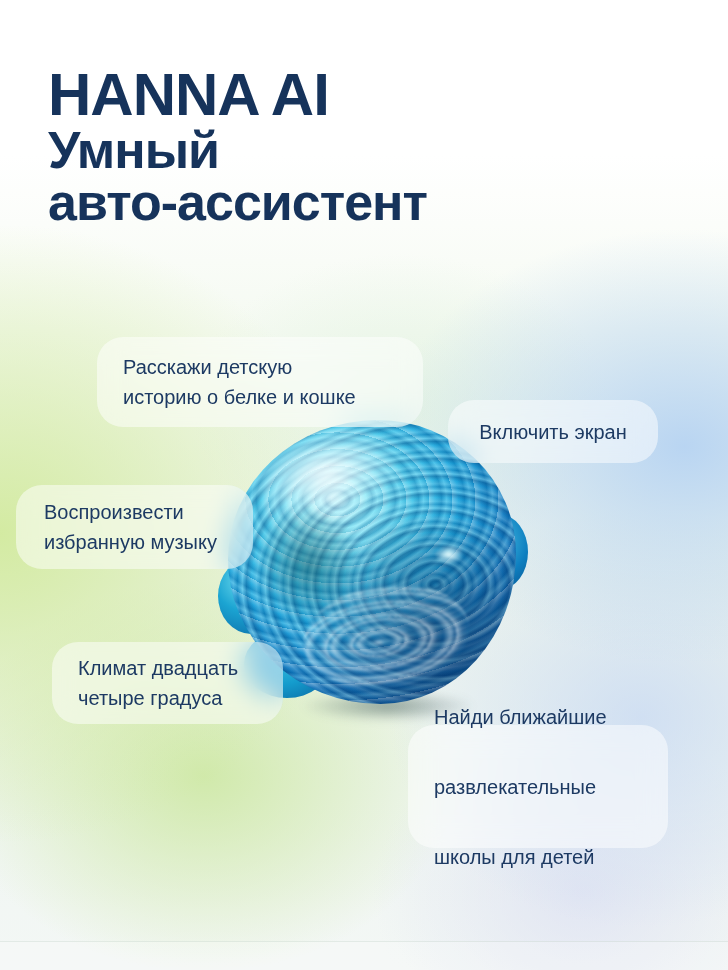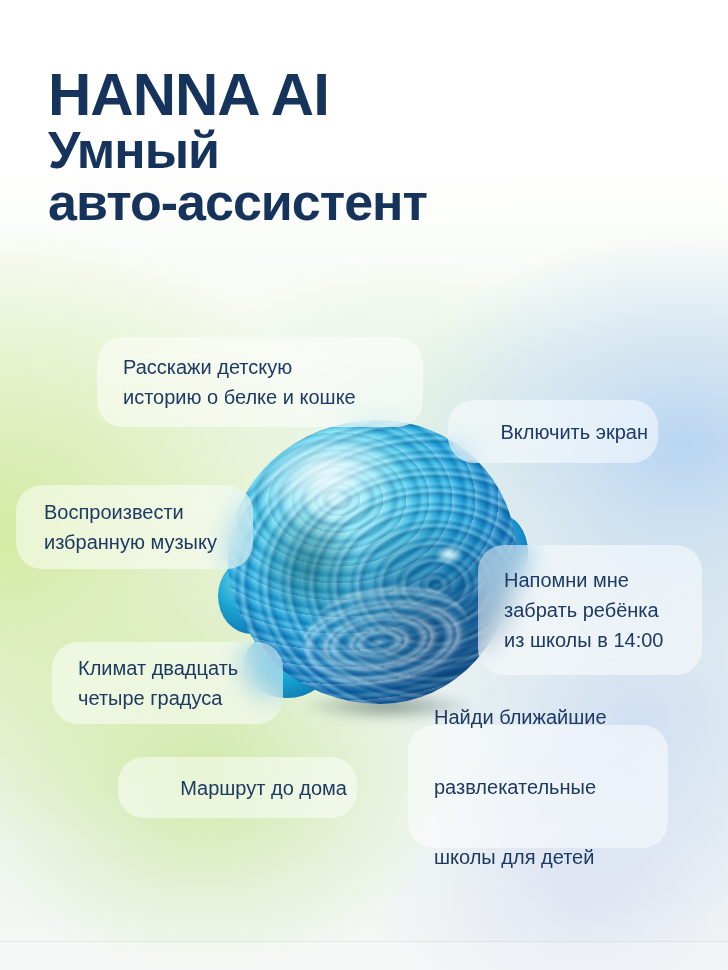--- a/index.html
+++ b/index.html
@@ -83,21 +83,21 @@
     position:absolute;z-index:2;
     background:rgba(255,255,255,0.50);
     backdrop-filter:blur(14px);
     -webkit-backdrop-filter:blur(14px);
     border-radius:26px;
     color:#1d3a63;
     font-size:20px;line-height:30px;font-weight:400;
     display:flex;flex-direction:column;justify-content:center;
     padding:0 26px;box-sizing:border-box;
   }
-  .bubble.center{align-items:flex-end;padding:0 10px;}
+  .bubble.center{align-items:center;padding:0 10px;}
   .b-story   {left:97px; top:337px;width:326px;height:90px;}
   .b-screen  {left:448px;top:400px;width:210px;height:63px;}
   .b-music   {left:16px; top:485px;width:237px;height:84px;padding-left:28px;}
   .b-reminder{left:478px;top:545px;width:224px;height:130px;}
   .b-climate {left:52px; top:642px;width:231px;height:82px;}
   .b-route   {left:118px;top:757px;width:239px;height:61px;}
   .b-places  {left:408px;top:725px;width:260px;height:123px;gap:40px;}
 
   
   .bottom-band{
@@ -136,34 +136,26 @@
 
   <div class="bubble b-screen center">
     <span>Включить экран</span>
   </div>
 
   <div class="bubble b-music">
     <span>Воспроизвести</span>
     <span>избранную музыку</span>
   </div>
 
-  <div class="bubble b-reminder">
-    <span>Напомни мне</span>
-    <span>забрать ребёнка</span>
-    <span>из школы в 14:00</span>
-  </div>
 
   <div class="bubble b-climate">
     <span>Климат двадцать</span>
     <span>четыре градуса</span>
   </div>
 
-  <div class="bubble b-route center">
-    <span>Маршрут до дома</span>
-  </div>
 
   <div class="bubble b-places">
     <span>Найди ближайшие</span>
     <span>развлекательные</span>
     <span>школы для детей</span>
   </div>
 
   <div class="bottom-band"></div>
 
 </div>

